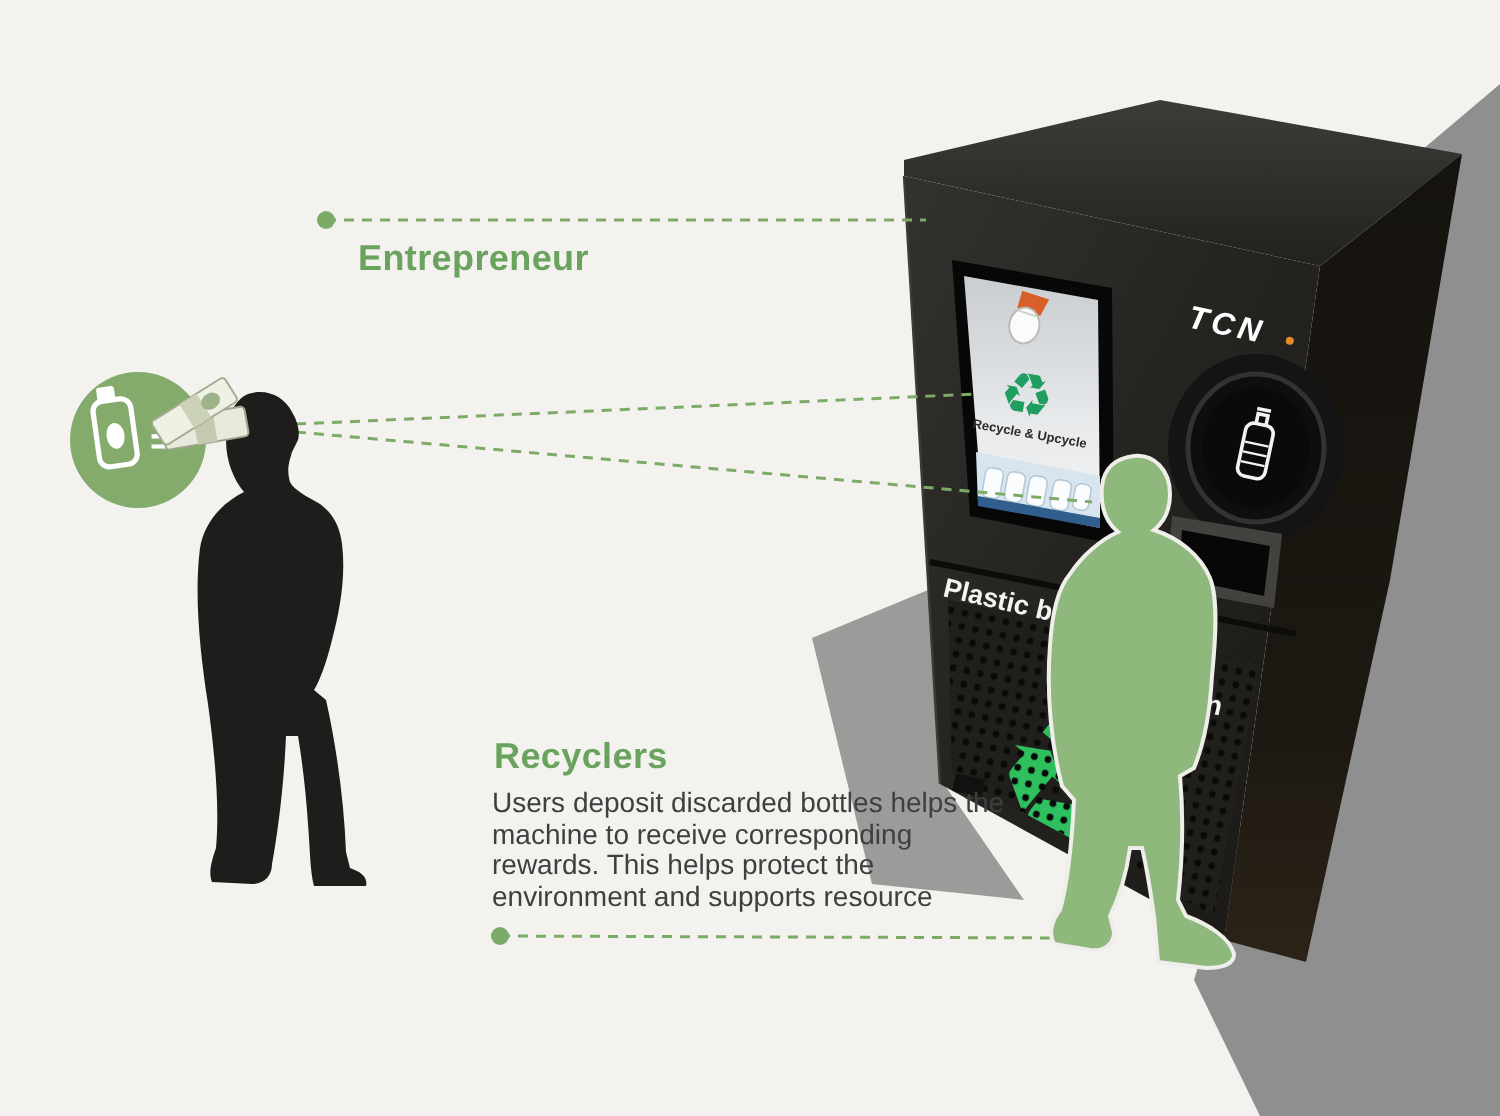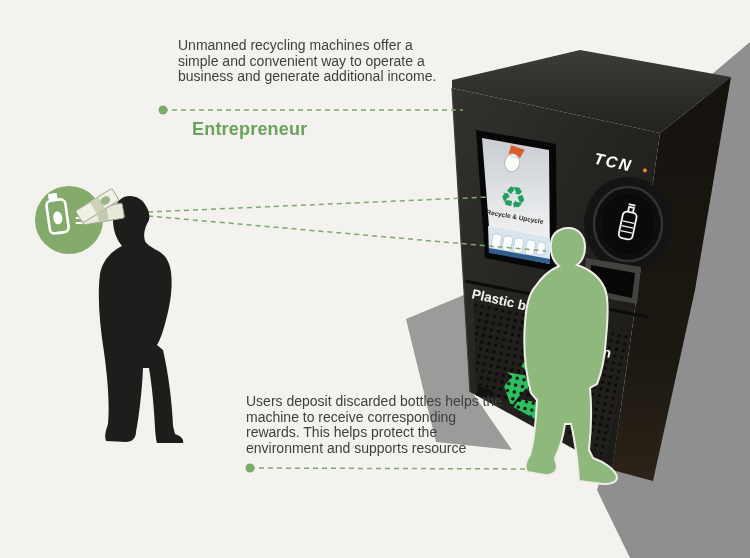--- a/index.html
+++ b/index.html
@@ -1,20 +1,20 @@
 <!DOCTYPE html>
 <html><head>
 <meta charset="utf-8">
 <style>
   html,body{margin:0;padding:0;}
   body{font-family:"Liberation Sans","DejaVu Sans",sans-serif;background:#ffffff;}
   .stage{position:relative;width:750px;height:558px;background:#f3f2ef;overflow:hidden;}
   .stage svg.scene{position:absolute;left:0;top:0;width:750px;height:558px;}
   .txt{position:absolute;color:#3f3f3f;font-size:14px;line-height:15.5px;}
-  .heading{position:absolute;font-size:18px;font-weight:700;color:#69a35e;letter-spacing:.2px;margin-left:13px;}
+  .heading{position:absolute;font-size:18px;font-weight:700;color:#69a35e;letter-spacing:.2px;}
   .para-top{left:178px;top:38px;width:278px;}
   .h-entrepreneur{left:179px;top:119px;}
   .h-recyclers{left:247px;top:368px;}
   .para-recyclers{left:246px;top:394px;width:266px;}
 </style>
 </head>
 <body>
 
 <div class="stage">
 
@@ -146,16 +146,16 @@
       </g>
       <g transform="rotate(-32)">
         <rect x="-21" y="-13" width="43" height="14" rx="2" fill="#eff1e4" stroke="#a5ab94" stroke-width="1"></rect>
         <rect x="-4" y="-13" width="10" height="14" fill="#ccd2b8"></rect>
         <ellipse cx="10" cy="-6" rx="5" ry="4" fill="#9db389"></ellipse>
       </g>
     </g>
   </g>
 </svg>
 
-  <div class="txt para-top">Unmanned recycling machines offer a simple and convenient way to operate a business and generate additional income.</div>
   <div class="heading h-entrepreneur">Entrepreneur</div>
+  <div class="heading h-recyclers">Recyclers</div>
   <div class="txt para-recyclers">Users deposit discarded bottles helps the machine to receive corresponding rewards. This helps protect the environment and supports resource</div>
 </div>
 
 </body></html>

